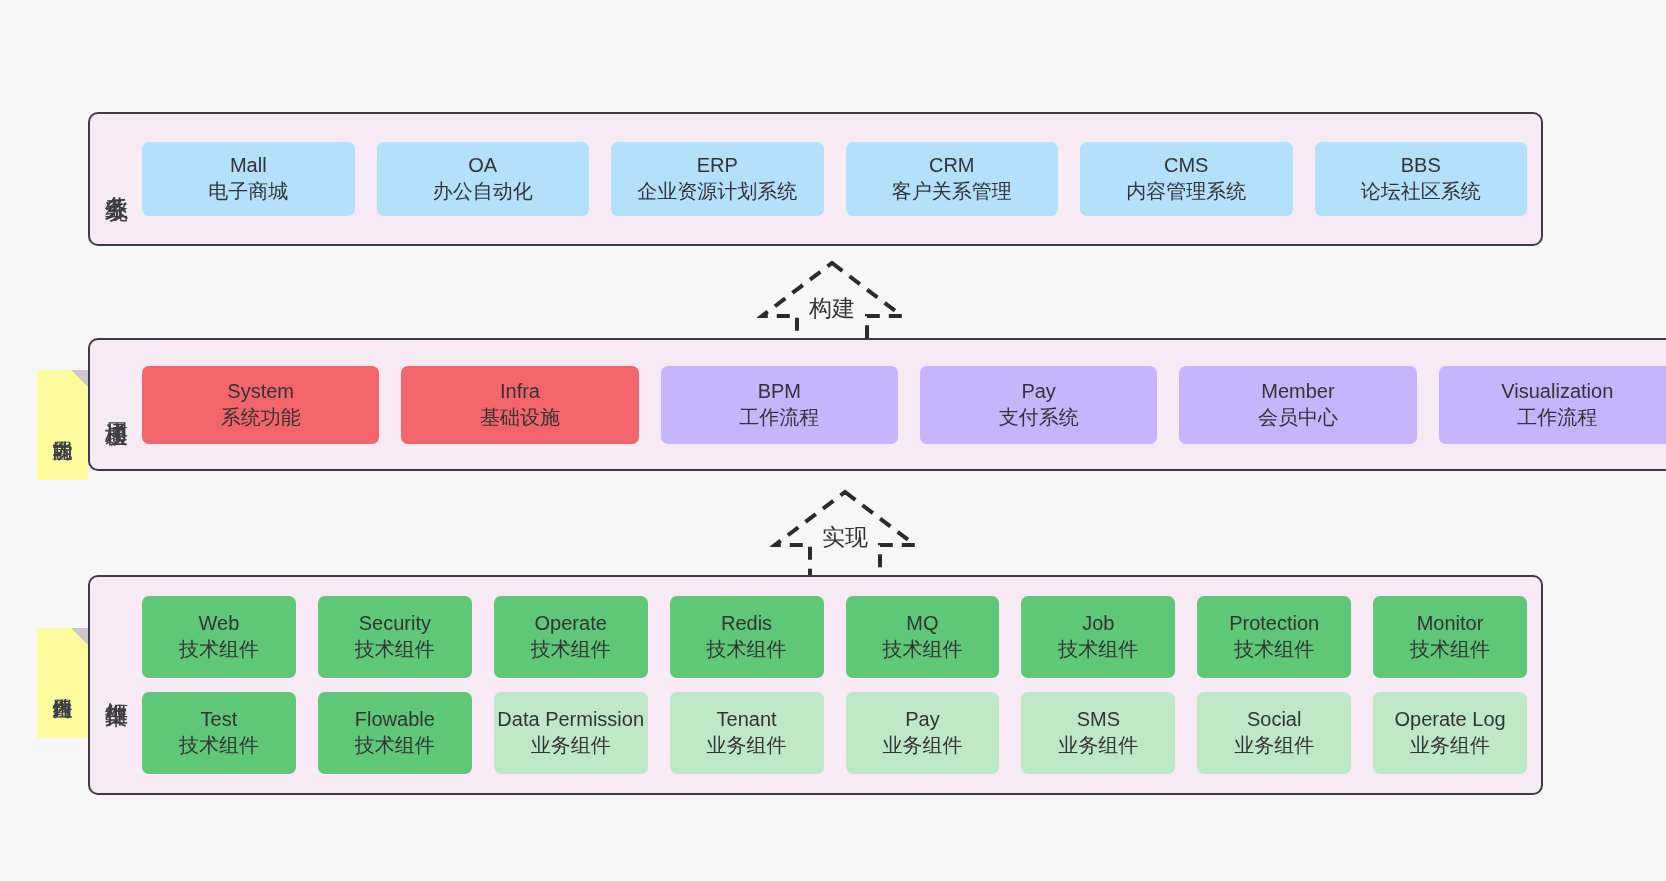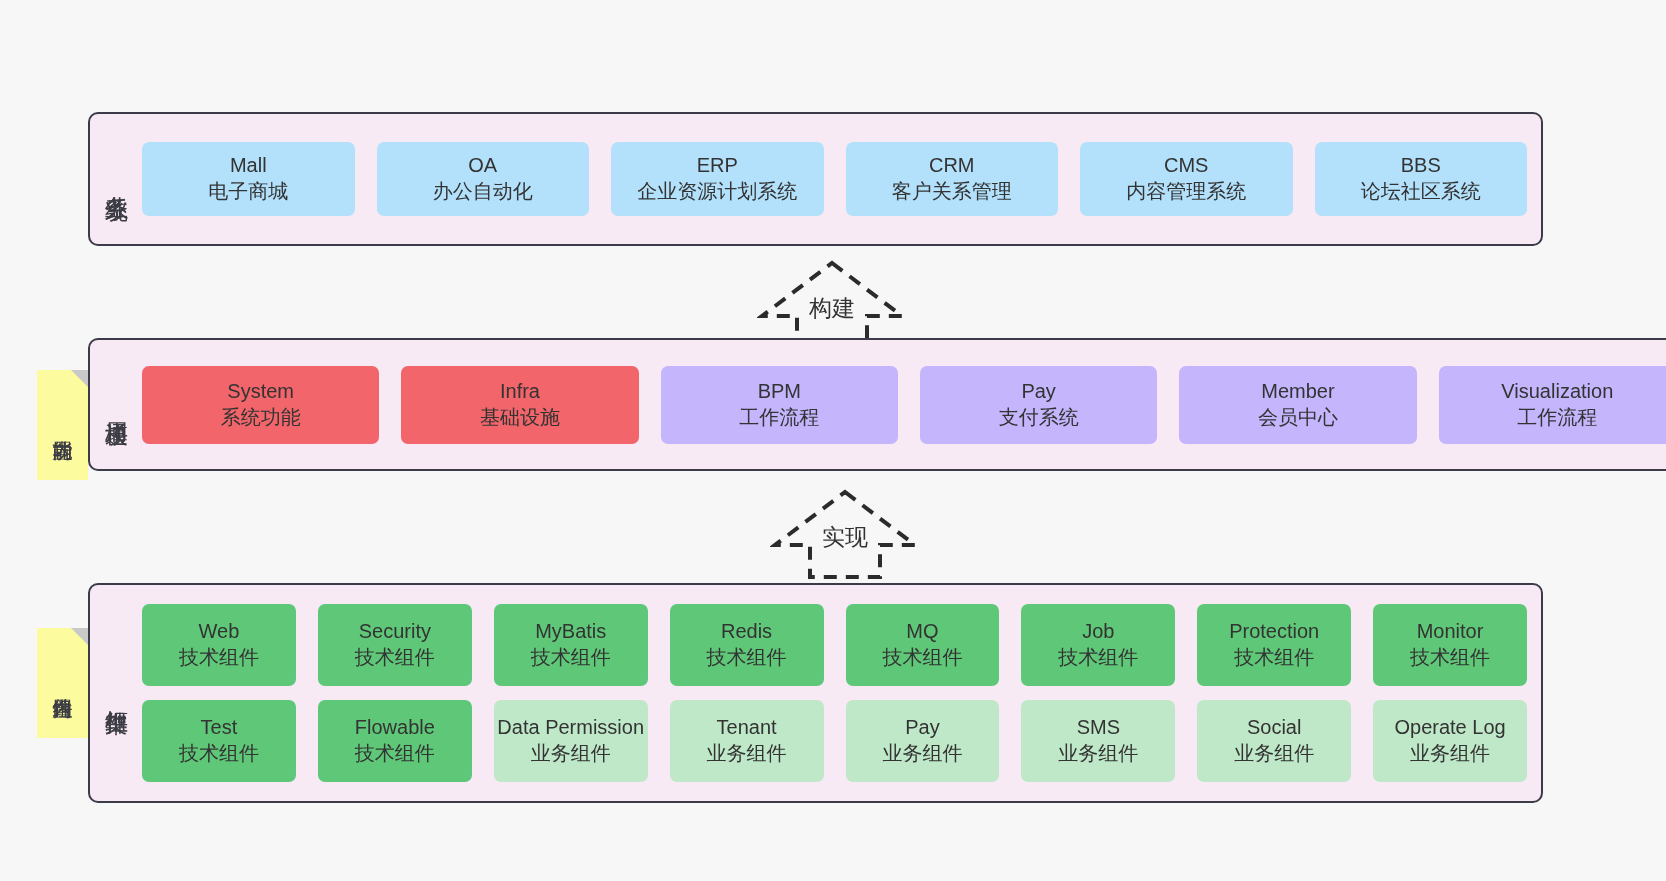--- a/index.html
+++ b/index.html
@@ -86,21 +86,21 @@
   .card.blue        { background: #b3e0fb; }
   .card.red         { background: #f2656a; }
   .card.pink        { background: #c4b5fd; }
   .card.green       { background: #5fc878; }
   .card.lightgreen  { background: #bfe8c9; }
 
   .layer-biz   { left: 88px;  top: 112px; width: 1455px; height: 134px; }
   .layer-biz .row   { height: 74px; }
   .layer-common{ left: 88px;  top: 338px; width: 1604px; height: 133px; }
   .layer-common .row{ height: 78px; }
-  .layer-frame { left: 88px;  top: 575px; width: 1455px; height: 220px; margin-top: 8px; }
+  .layer-frame { left: 88px;  top: 575px; width: 1455px; height: 220px; }
   .layer-frame .row { height: 82px; }
 
   
   .note {
     position: absolute;
     box-sizing: border-box;
     background: #fcfb9d;
     width: 51px;
     font-size: 20px;
     line-height: 1.15;
@@ -237,21 +237,21 @@
       <div class="row">
         <div class="card green">
           <span class="en">Web</span>
           <span class="cn">技术组件</span>
         </div>
         <div class="card green">
           <span class="en">Security</span>
           <span class="cn">技术组件</span>
         </div>
         <div class="card green">
-          <span class="en">MyBatis</span>
+          <span class="en">Operate</span>
           <span class="cn">技术组件</span>
         </div>
         <div class="card green">
           <span class="en">Redis</span>
           <span class="cn">技术组件</span>
         </div>
         <div class="card green">
           <span class="en">MQ</span>
           <span class="cn">技术组件</span>
         </div>

